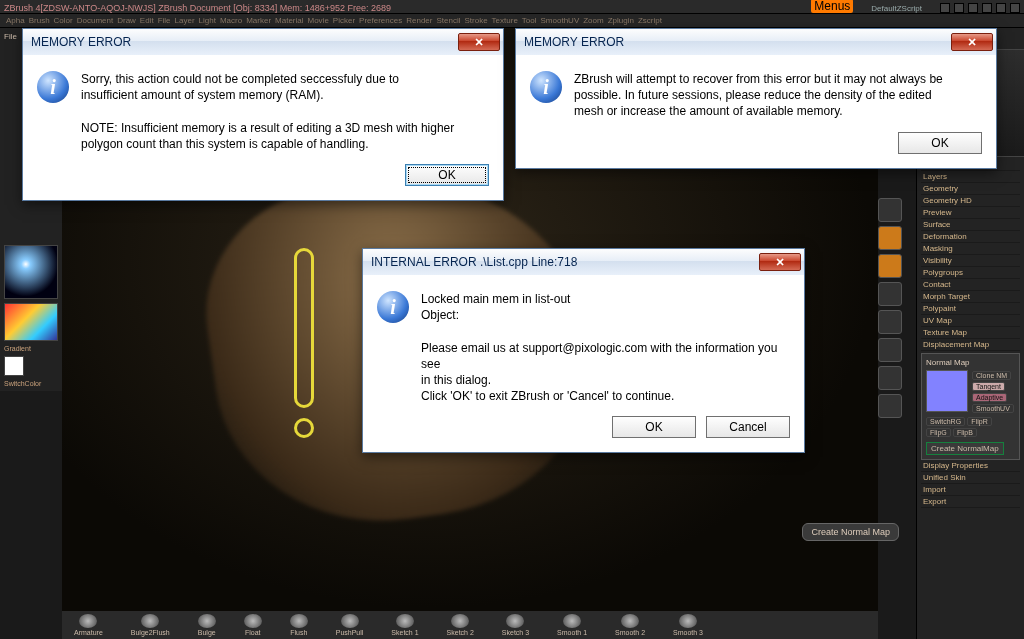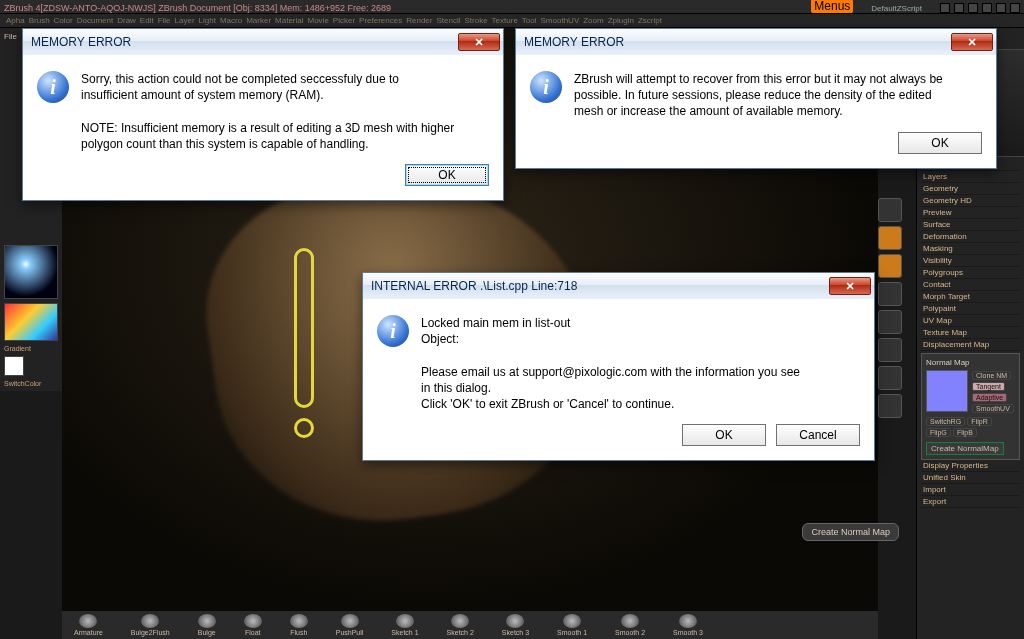--- a/index.html
+++ b/index.html
@@ -64,21 +64,21 @@
 .dlg .titlebar .t-spacer { flex: 1; }
 .dlg .close-btn { width: 42px; height: 18px; background: linear-gradient(#e79a88, #c8432a 45%, #b12a12 46%, #d46a54); border: 1px solid #7a1f0e; border-radius: 2px; display: flex; align-items: center; justify-content: center; color: #fff; font-weight: bold; font-size: 11px; margin-right: 2px; }
 .dlg .body { padding: 16px 16px 12px 14px; display: flex; gap: 12px; line-height: 1.35; }
 .info-icon { width: 32px; height: 32px; border-radius: 50%; background: radial-gradient(circle at 35% 30%, #cfe5ff, #3a78d6 60%, #13397d); color: #fff; font-weight: bold; font-family: Georgia, serif; font-size: 20px; display: flex; align-items: center; justify-content: center; flex-shrink: 0; font-style: italic; }
 .dlg .btn-row { display: flex; justify-content: flex-end; gap: 10px; padding: 0 14px 14px; }
 .dlg .btn { min-width: 84px; padding: 3px 14px; background: linear-gradient(#fefefe, #e7e7e7); border: 1px solid #707070; font-size: 12px; text-align: center; }
 .dlg .btn.default { outline: 1px dotted #000; outline-offset: -4px; border: 1px solid #3c7fb1; box-shadow: 0 0 0 1px #a7d9f5 inset; }
 
 #dlg1 { left: 22px; top: 28px; width: 482px; }
 #dlg2 { left: 515px; top: 28px; width: 482px; }
-#dlg3 { left: 362px; top: 272px; width: 513px; }
+#dlg3 { left: 362px; top: 248px; width: 443px; }
 
 p.msg { white-space: pre-line; }
 </style>
 </head>
 <body>
 
 <div class="top-bar">
   <span>ZBrush  4[ZDSW-ANTO-AQOJ-NWJS]    ZBrush Document    [Obj: 8334]  Mem: 1486+952   Free: 2689</span>
   <span class="spacer"></span>
   <span class="top-badge">Menus</span>

